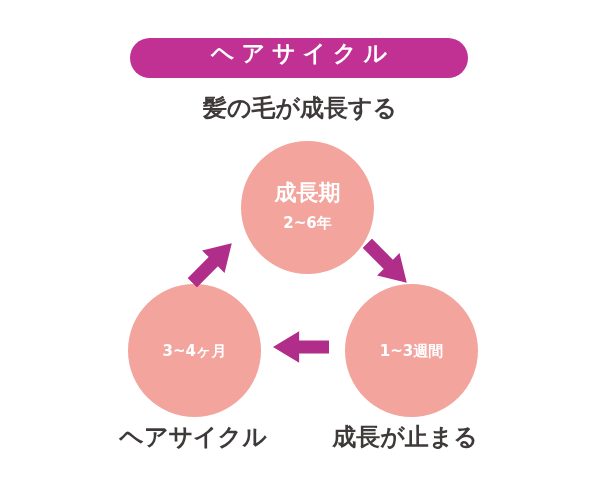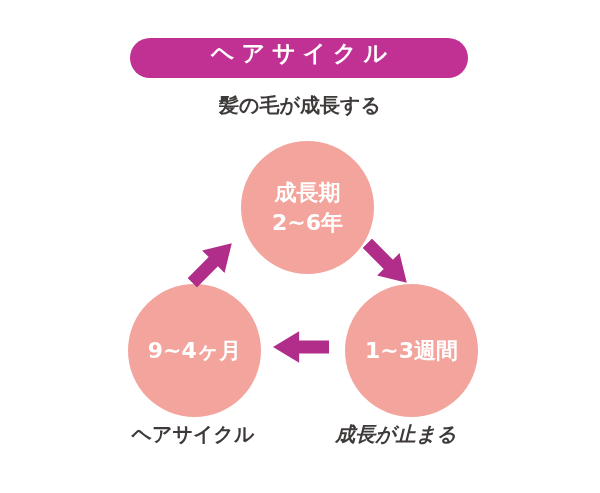--- a/index.html
+++ b/index.html
@@ -35,44 +35,44 @@
     font-size:23px;
     font-weight:bold;
     letter-spacing:7px;
     text-indent:7px; 
     white-space:nowrap;
   }
   .outer-label{
     position:absolute;
     transform:translateX(-50%);
     color:var(--text-dark);
-    font-size:20px;
+    font-size:24px;
     font-weight:bold;
     white-space:nowrap;
     text-align:right;
   }
   .label-top{ left:300px; top:92px; }
   .label-bottom-left{ left:193px; top:421px; }
-  .label-bottom-right{ left:396px; top:421px;font-style:italic; }
+  .label-bottom-right{ left:405px; top:421px; }
   .stage-circle{
     position:absolute;
     width:133px; height:133px;
     border-radius:50%;
     background:var(--circle);
     display:flex; flex-direction:column;
     align-items:center; justify-content:center;
     color:var(--text-light);
     font-weight:bold;
     text-align:center;
   }
   .circle-growth{ left:241px; top:141px;text-align:right; }
   .circle-resting{ left:128px; top:284px; }
   .circle-regression{ left:345px; top:284px; }
   .stage-name{ font-size:22px; line-height:30px; }
-  .stage-duration{ font-size:22px; line-height:30px; }
+  .stage-duration{ font-size:15px; line-height:30px; }
   .cycle-arrow{
     position:absolute;
     width:56px; height:34px;
   }
   .cycle-arrow svg{ display:block; width:100%; height:100%; }
   .cycle-arrow polygon{ fill:var(--arrow); }
   .arrow-up-right{ left:184px; top:246px; transform:rotate(-45deg); }
   .arrow-down-right{ left:359px; top:246px; transform:rotate(45deg); }
   .arrow-left{ left:273px; top:330px; transform:rotate(180deg); }
 </style>
@@ -86,21 +86,21 @@
   </div>
 
   <div class="outer-label label-top">髪の毛が成長する</div>
 
   <div class="stage-circle circle-growth">
     <span class="stage-name">成長期</span>
     <span class="stage-duration">2~6年</span>
   </div>
 
   <div class="stage-circle circle-resting">
-    <span class="stage-duration">9~4ヶ月</span>
+    <span class="stage-duration">3~4ヶ月</span>
   </div>
 
   <div class="stage-circle circle-regression">
     <span class="stage-duration">1~3週間</span>
   </div>
 
   <div class="cycle-arrow arrow-up-right">
     <svg viewBox="0 0 60 34" xmlns="http://www.w3.org/2000/svg" aria-hidden="true">
       <polygon points="0,10 32,10 32,0 60,17 32,34 32,24 0,24"></polygon>
     </svg>

